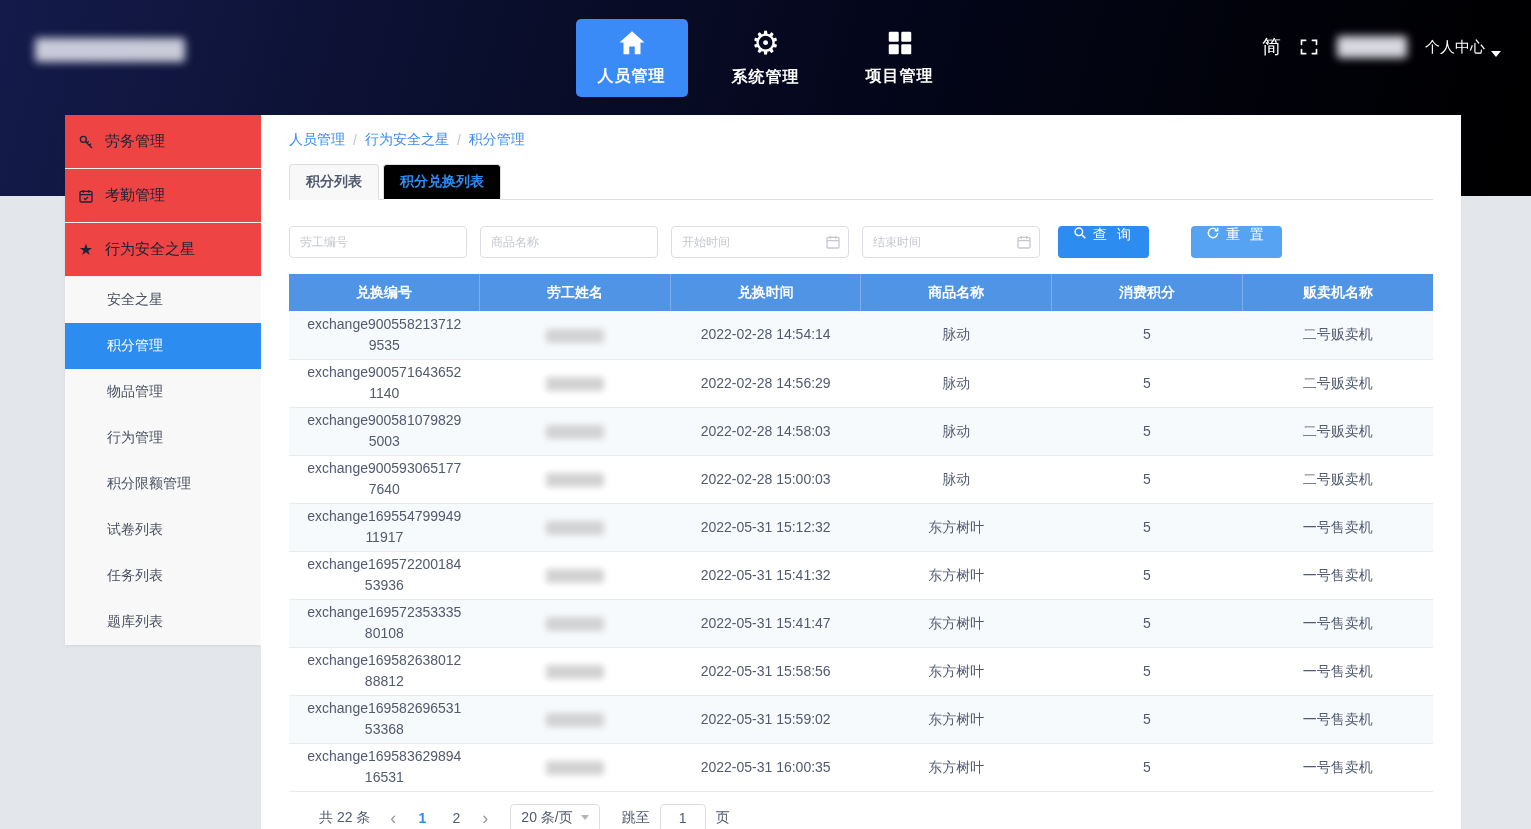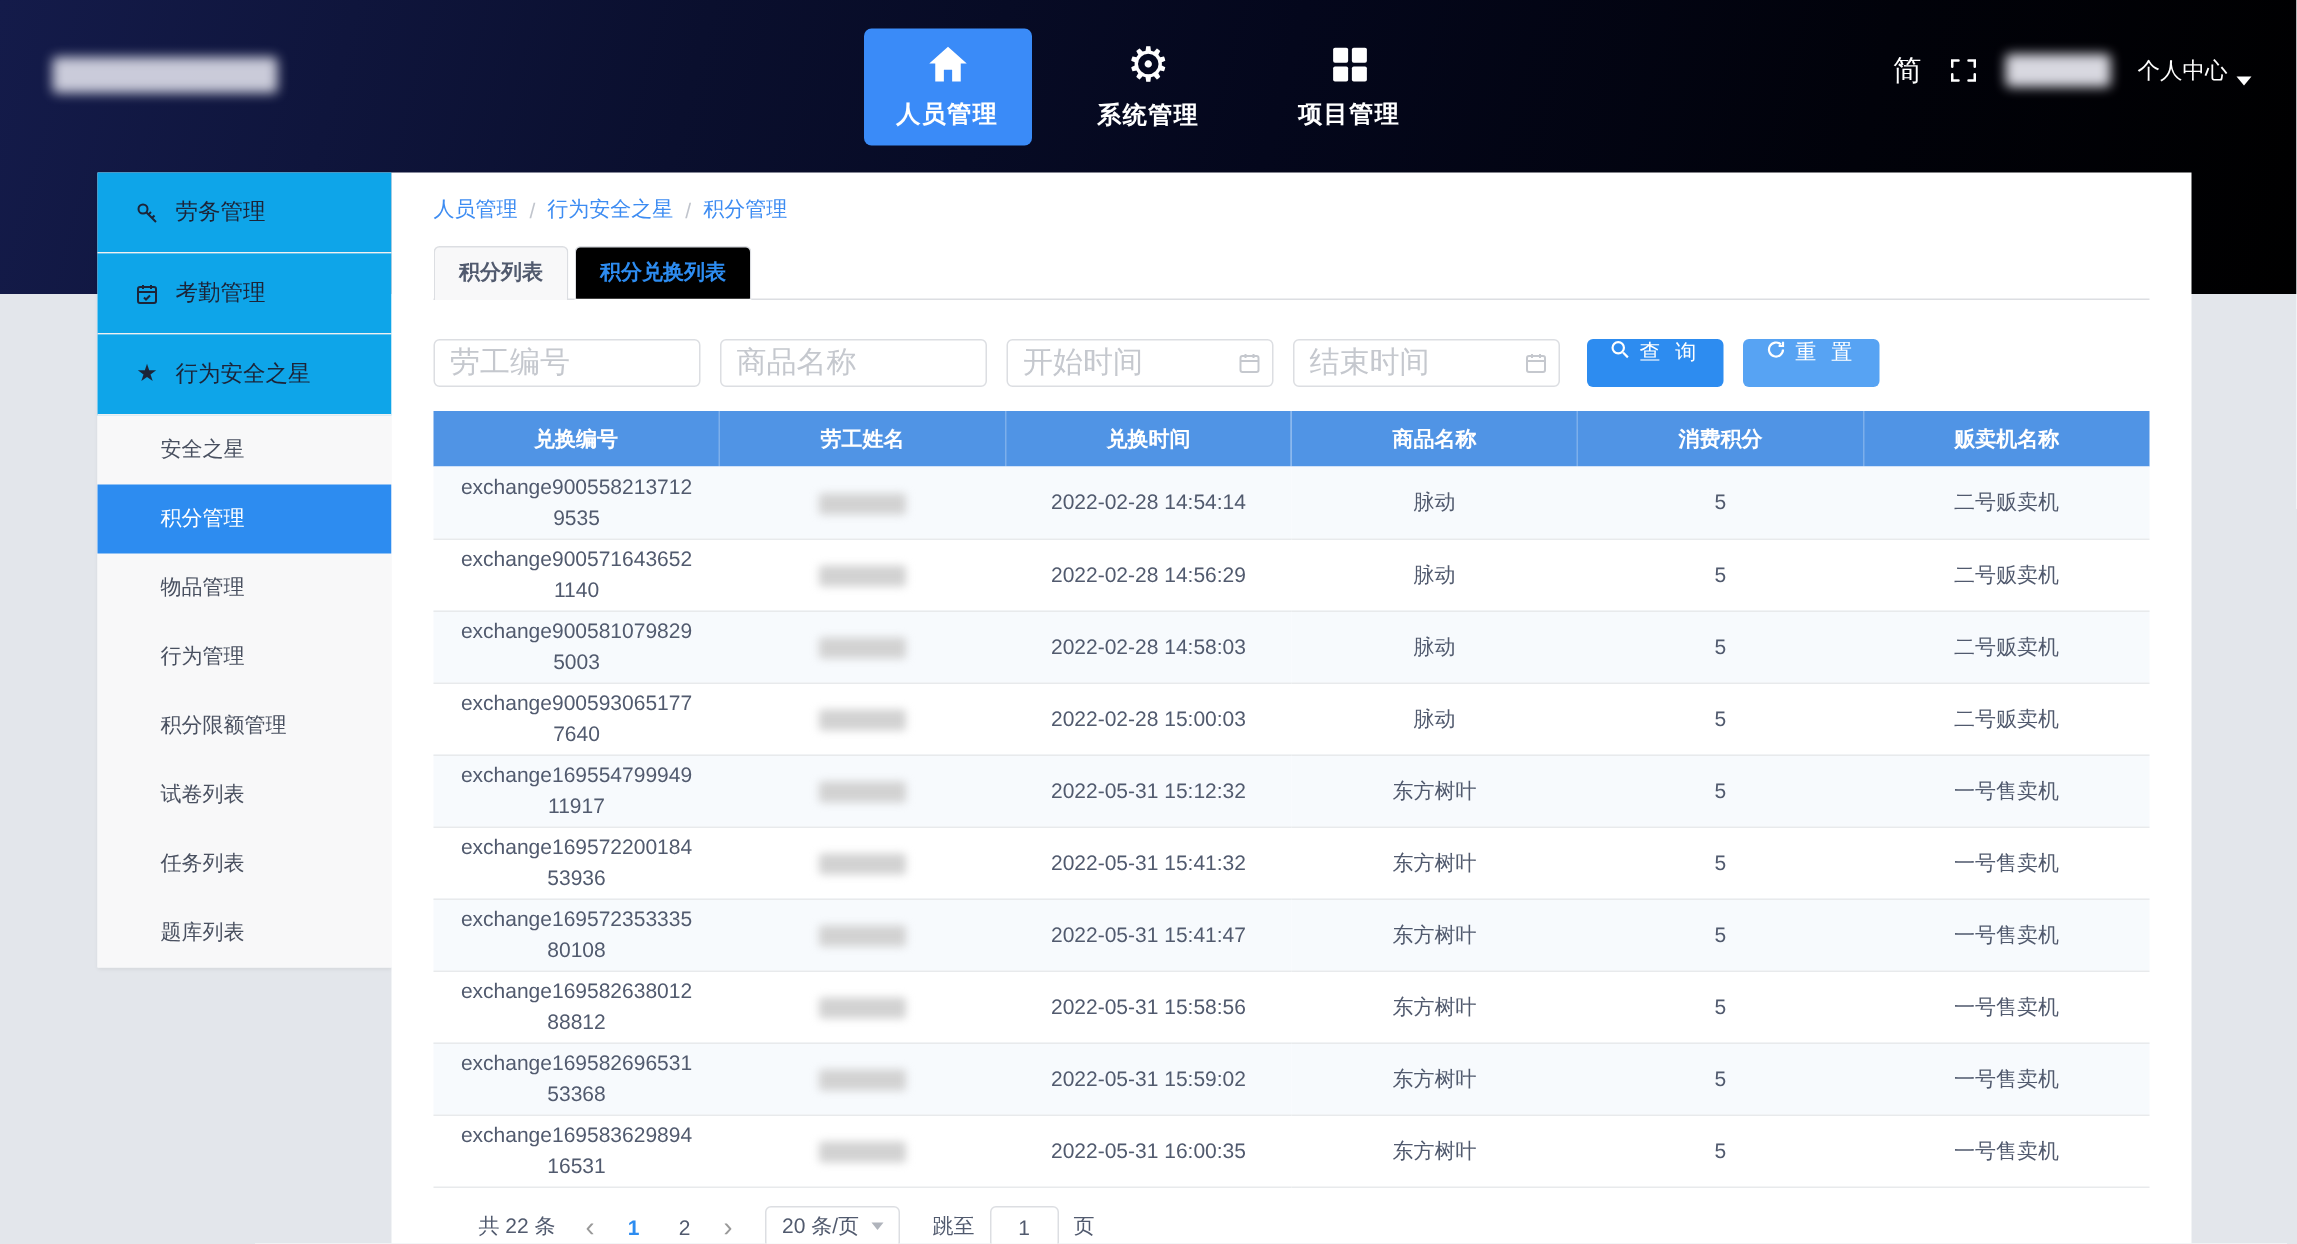--- a/index.html
+++ b/index.html
@@ -43,22 +43,22 @@
   .user-blur { width:70px; height:22px; background:rgba(240,240,248,.9); filter:blur(4px); border-radius:3px; }
   .user-menu { display:flex; align-items:flex-end; gap:6px; font-size:15px; cursor:pointer; }
   .caret-down { width:0; height:0; border-left:5px solid transparent; border-right:5px solid transparent; border-top:6px solid #fff; margin-top:2px; }
 
   
   .sidebar {
     position:absolute; left:65px; top:115px; width:196px; background:#fff;
     box-shadow:0 1px 3px rgba(0,0,0,.08);
   }
   .side-item {
-    height:54px; display:flex; align-items:center; gap:10px; padding-left:24px;
-    font-size:15px; color:#1c2438; border-bottom:1px solid #f0f0f0; cursor:pointer; background:#0ea5e9;
+    height:54px; display:flex; align-items:center; gap:10px; padding-left:12px;
+    font-size:15px; color:#1c2438; border-bottom:1px solid #f0f0f0; cursor:pointer; background:#ef4444;
   }
   .side-icon { width:18px; height:18px; display:flex; align-items:center; justify-content:center; }
   .side-icon svg { width:16px; height:16px; }
   .star-glyph { font-size:16px; color:#1c2438; line-height:1; }
   .side-sub { background:#f8f8f9; }
   .sub-item {
     height:46px; display:flex; align-items:center; padding-left:42px;
     font-size:14px; color:#495060; cursor:pointer;
   }
   .sub-item.active { background:#2d8cf0; color:#fff; }
@@ -76,36 +76,36 @@
   .tab {
     padding:8px 16px; font-size:14px; border:1px solid #dcdee2; border-bottom:none;
     border-radius:4px 4px 0 0; background:#f8f8f9; color:#515a6e; cursor:pointer; margin-right:4px;
     position:relative; top:1px;
   }
   .tab.active { background:#000000; color:#2d8cf0; border-bottom:1px solid #fff; }
 
   .filters { margin-top:26px; display:flex; align-items:center; gap:13px; }
   .f-input {
     width:178px; height:32px; border:1px solid #dcdee2; border-radius:4px;
-    padding:0 10px; font-size:20px; color:#515a6e; outline:none; font-family:"Liberation Sans",sans-serif;
+    padding:0 10px; font-size:12px; color:#515a6e; outline:none; font-family:"Liberation Sans",sans-serif;
     background:#fff;
   }
   .f-input::placeholder { color:#c5c8ce; }
   .date-wrap { position:relative; }
   .date-wrap .f-input { padding-right:30px; }
   .cal-icon { position:absolute; right:8px; top:8px; width:16px; height:16px; pointer-events:none; }
   .cal-icon svg { width:16px; height:16px; }
   .btn {
     height:32px; padding:0 15px; border:none; border-radius:4px; color:#fff;
     font-size:14px; display:inline-flex; gap:6px; cursor:pointer;
     font-family:"Liberation Sans",sans-serif; letter-spacing:3px;
   }
   .btn svg { width:14px; height:14px; }
   .btn-search { background:#2d8cf0; margin-left:5px; }
-  .btn-reset { background:#57a3f3; }
+  .btn-reset { background:#57a3f3;margin-left:29px; }
 
   table { margin-top:16px; width:100%; border-collapse:collapse; table-layout:fixed; }
   thead th {
     background:#5094e5; color:#fff; font-size:14px; font-weight:bold; height:37px;
     border-right:1px solid rgba(255,255,255,.25); text-align:center;
   }
   thead th:last-child { border-right:none; }
   tbody td {
     height:48px; text-align:center; font-size:14px; color:#515a6e;
     border-bottom:1px solid #e8eaec; padding:2px 18px; word-break:break-all; line-height:1.5;

